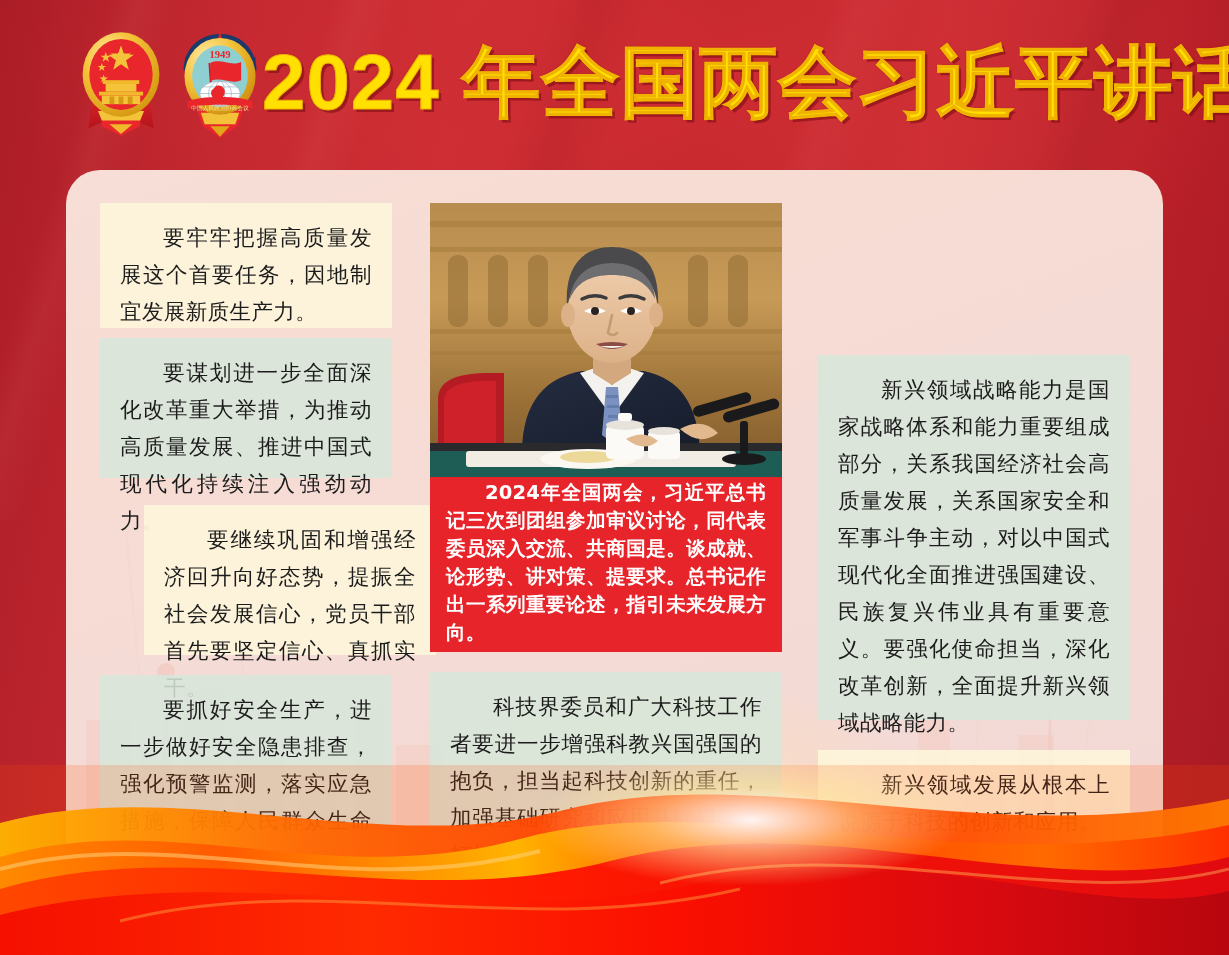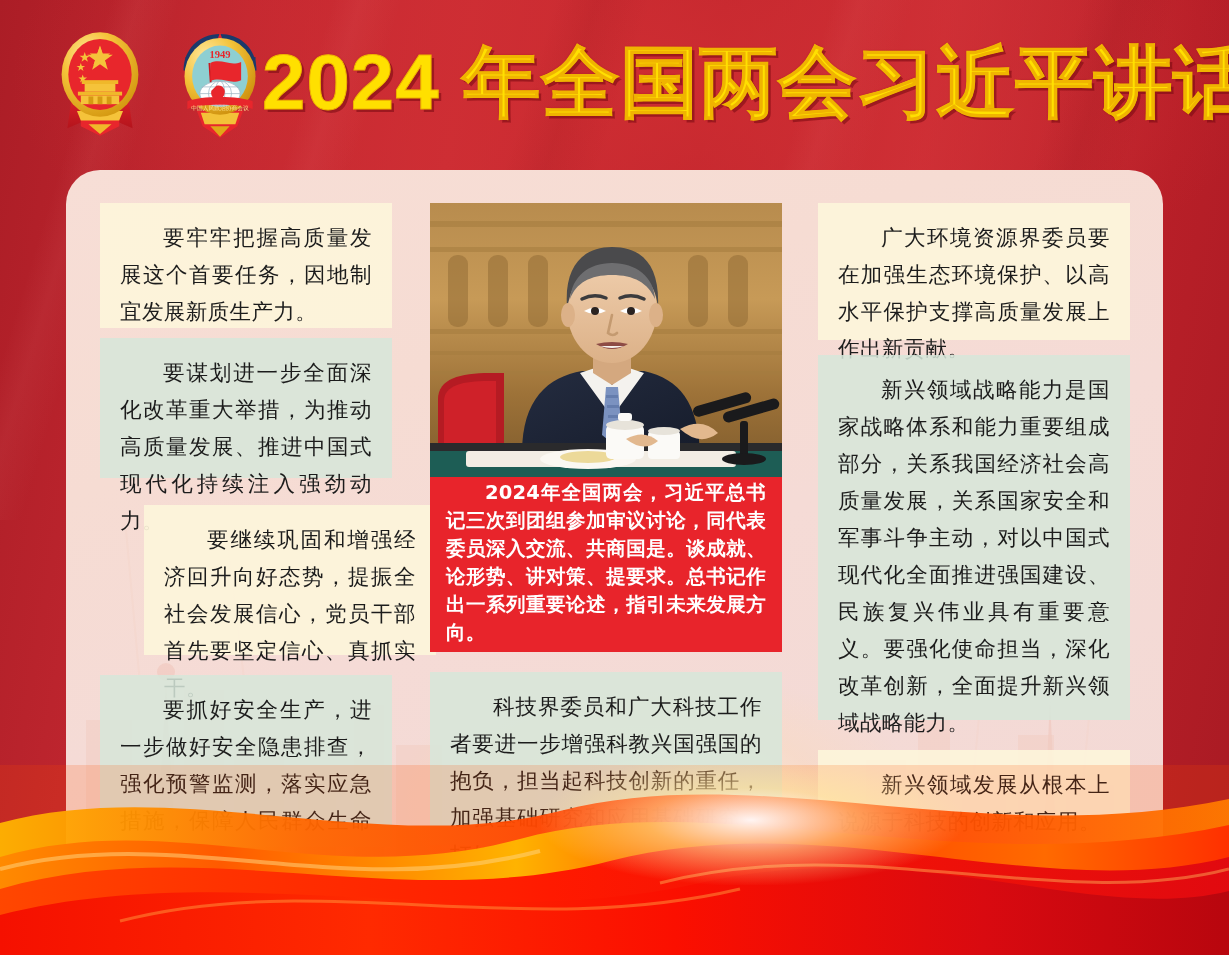--- a/index.html
+++ b/index.html
@@ -20,21 +20,21 @@
     background:
       linear-gradient(107deg, rgba(255,255,255,0) 8%, rgba(255,150,150,.07) 10%, rgba(255,255,255,0) 13%),
       linear-gradient(107deg, rgba(255,255,255,0) 24%, rgba(255,160,160,.06) 26%, rgba(255,255,255,0) 29%),
       linear-gradient(107deg, rgba(0,0,0,0) 40%, rgba(120,8,14,.10) 43%, rgba(0,0,0,0) 47%),
       linear-gradient(107deg, rgba(255,255,255,0) 60%, rgba(255,150,150,.06) 62%, rgba(255,255,255,0) 66%),
       linear-gradient(107deg, rgba(0,0,0,0) 78%, rgba(120,8,14,.10) 81%, rgba(0,0,0,0) 85%);
     pointer-events:none;}
 
   
   .header{position:absolute;left:0;top:0;width:1229px;height:170px;}
-  .emblems{position:absolute;left:52px;top:28px;display:flex;gap:24px;align-items:center;}
+  .emblems{position:absolute;left:73px;top:28px;display:flex;gap:3px;align-items:center;}
   .emblem{width:96px;height:112px;}
 
   .poster-title{
     position:absolute;left:262px;top:26px;
     font-family:"Liberation Sans","DejaVu Sans",sans-serif;
     font-weight:bold;font-size:78px;line-height:112px;letter-spacing:1px;
     color:#ffe000;white-space:nowrap;
     text-shadow:3px 3px 0 rgba(120,10,16,.55), 0 0 2px rgba(140,15,20,.6);
     -webkit-text-stroke:1px #f0b400;
   }
@@ -336,23 +336,20 @@
         <div class="caption-box">
           <p class="caption-text">2024年全国两会，习近平总书记三次到团组参加审议讨论，同代表委员深入交流、共商国是。谈成就、论形势、讲对策、提要求。总书记作出一系列重要论述，指引未来发展方向。</p>
         </div>
 
         <div class="qbox green mid-q">
           <p class="qtext">科技界委员和广大科技工作者要进一步增强科教兴国强国的抱负，担当起科技创新的重任，加强基础研究和应用基础研究，打好关键核心技术攻坚战，培育发展新质生产力的新动能。</p>
         </div>
       </div>
 
       <div class="col-right">
-        <div class="qbox cream" style="left:0;top:33px;width:312px;height:137px;">
-          <p class="qtext">广大环境资源界委员要在加强生态环境保护、以高水平保护支撑高质量发展上作出新贡献。</p>
-        </div>
         <div class="qbox green" style="left:0;top:185px;width:312px;height:365px;">
           <p class="qtext">新兴领域战略能力是国家战略体系和能力重要组成部分，关系我国经济社会高质量发展，关系国家安全和军事斗争主动，对以中国式现代化全面推进强国建设、民族复兴伟业具有重要意义。要强化使命担当，深化改革创新，全面提升新兴领域战略能力。</p>
         </div>
         <div class="qbox cream" style="left:0;top:580px;width:312px;height:97px;">
           <p class="qtext">新兴领域发展从根本上说源于科技的创新和应用。</p>
         </div>
       </div>
 
     </div>
   </div>

